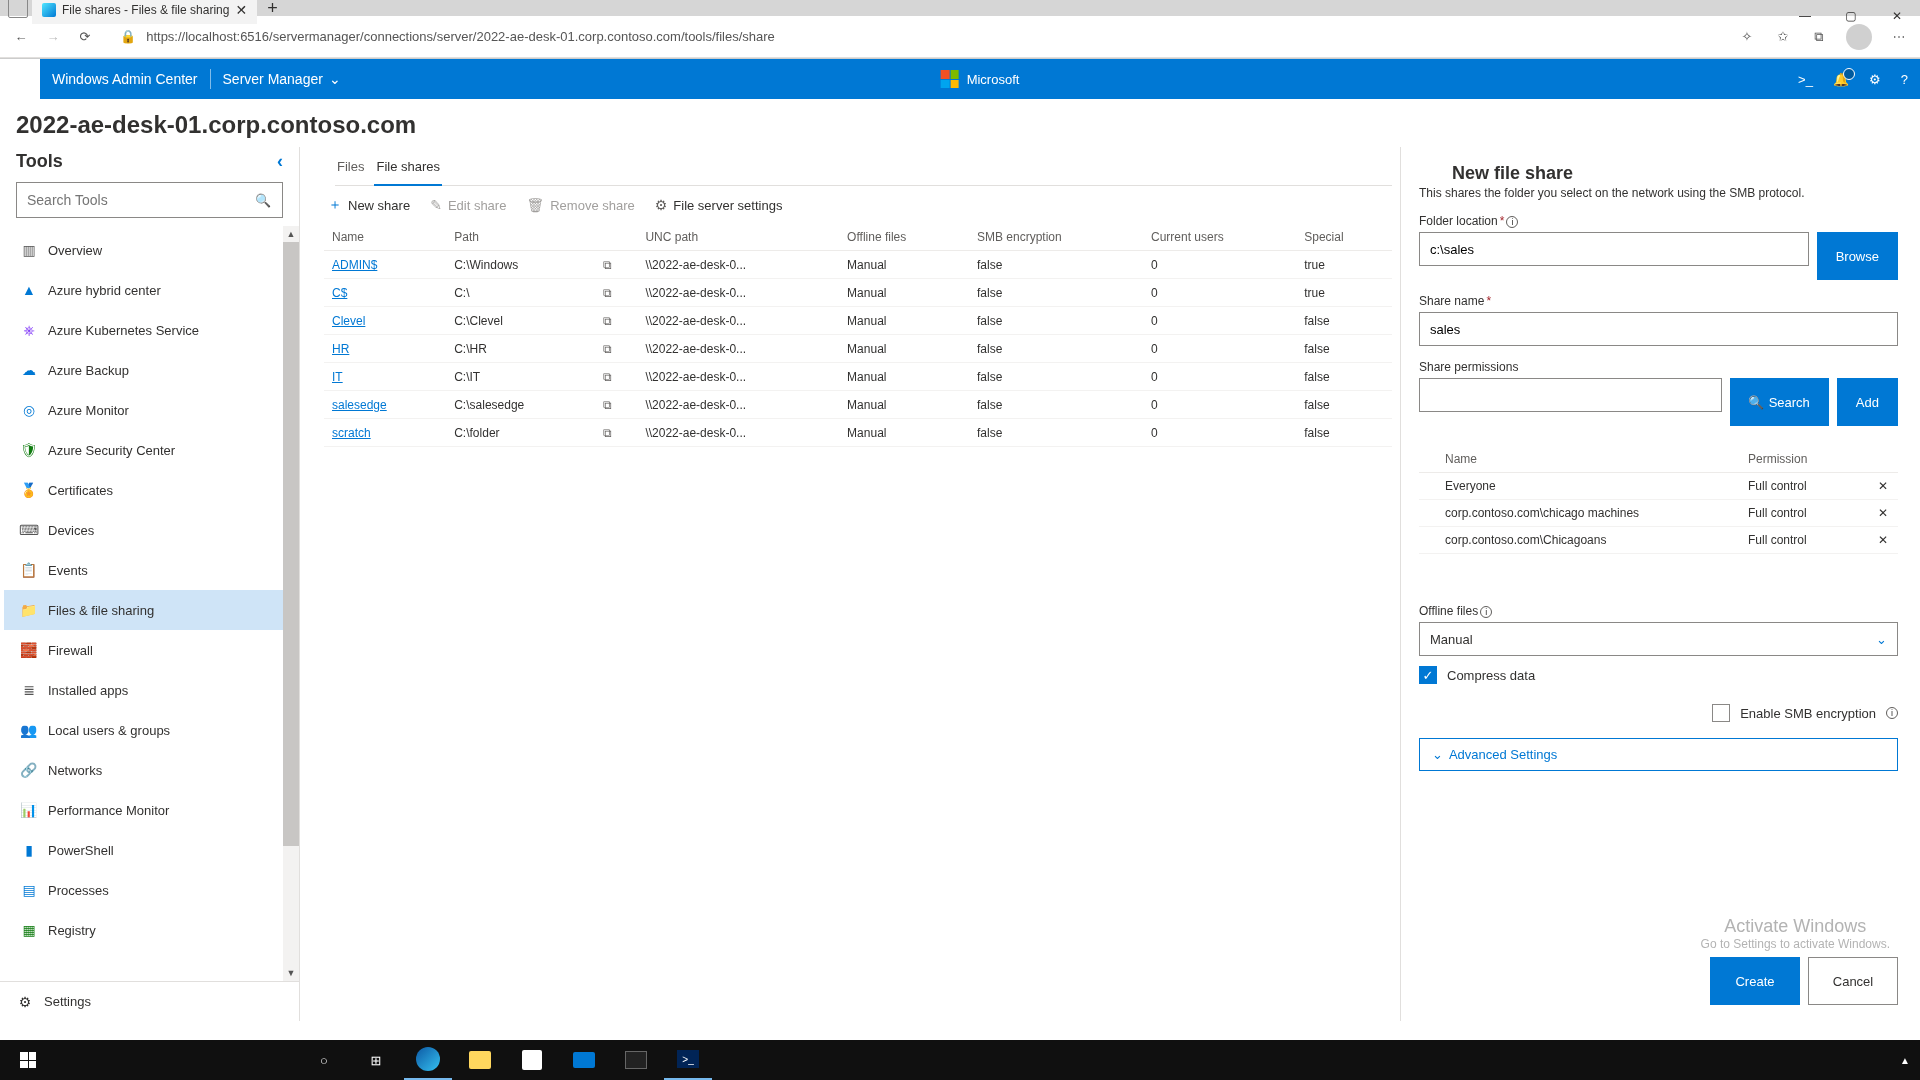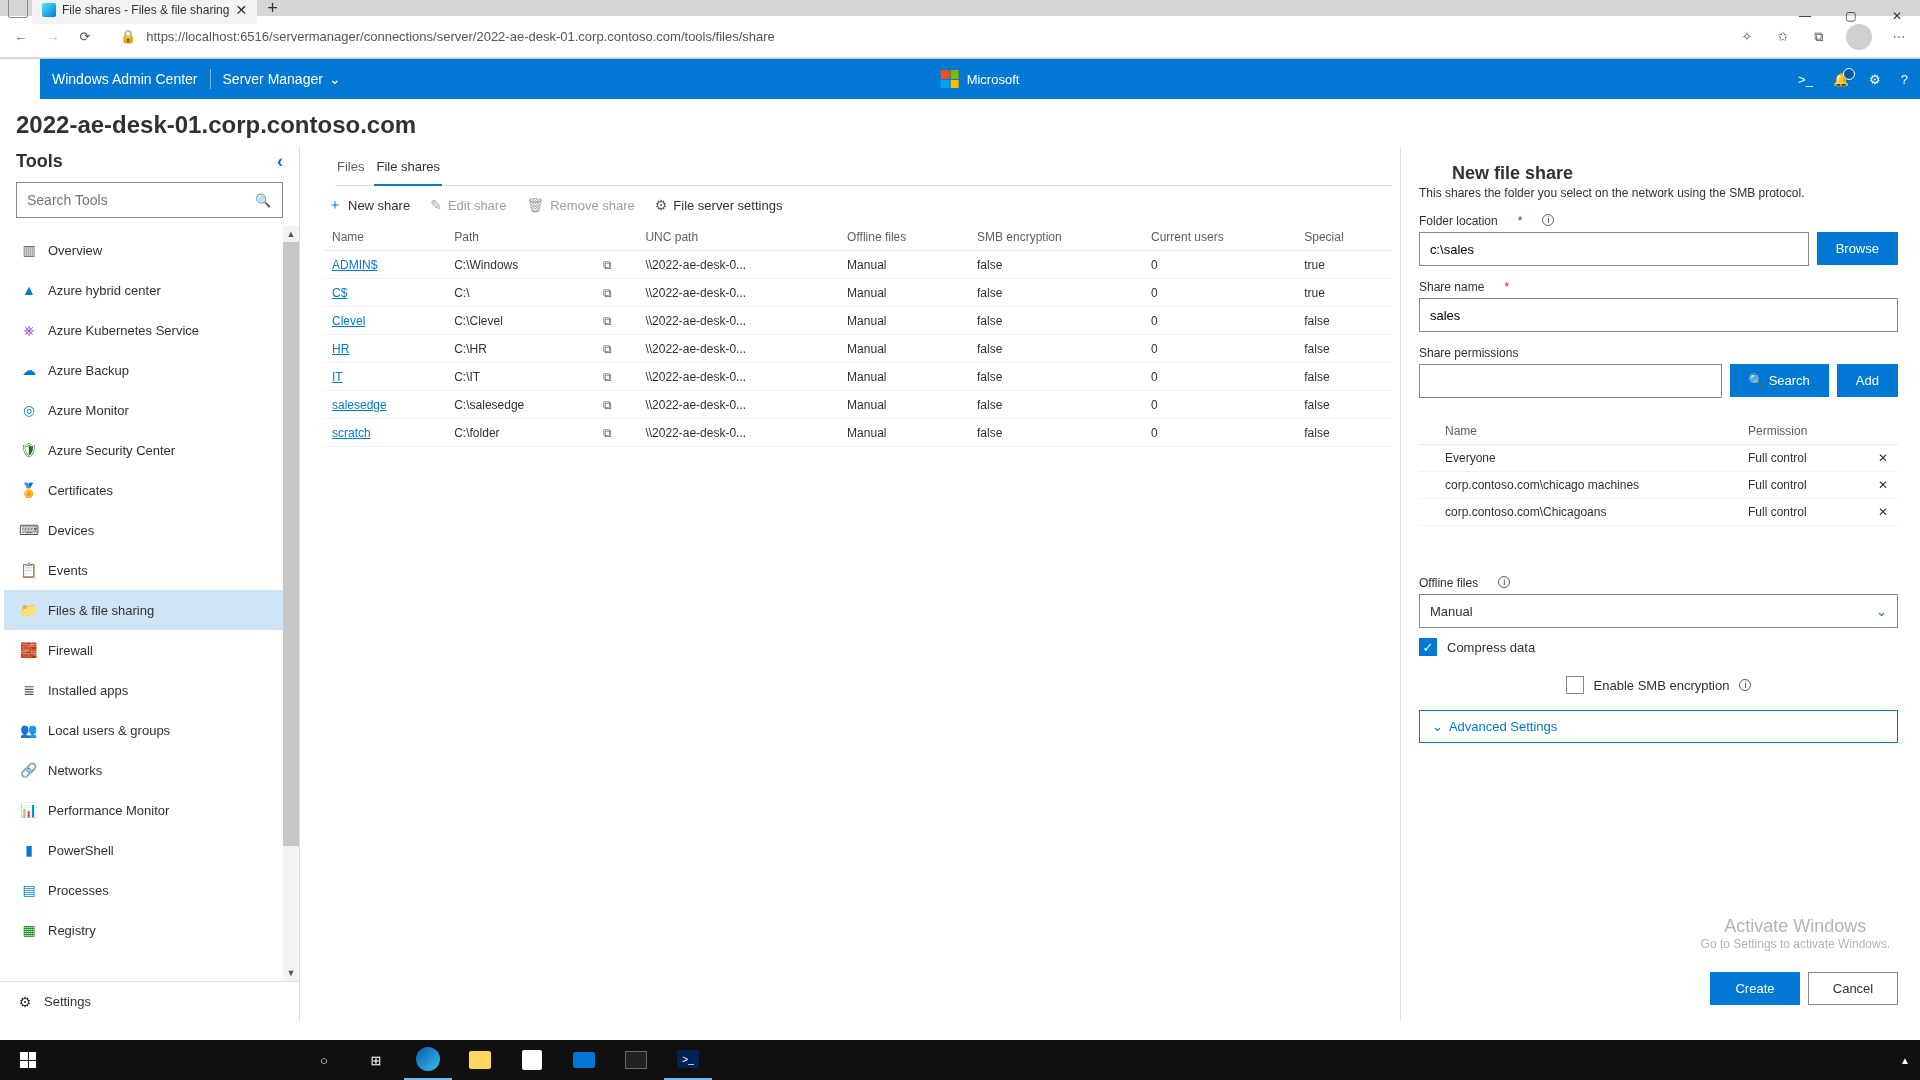--- a/index.html
+++ b/index.html
@@ -67,26 +67,26 @@
 table.shares { width: 100%; border-collapse: collapse; font-size: 12px; }
 table.shares th { text-align: left; font-weight: 400; color: #605e5c; padding: 6px 8px; border-bottom: 1px solid #edebe9; }
 table.shares td { padding: 6px 8px; border-bottom: 1px solid #f3f2f1; height: 28px; }
 .share-link { color: #0078d4; text-decoration: underline; cursor: pointer; }
 .copy-icon { color: #605e5c; cursor: pointer; font-size: 12px; }
 
 
 .right-pane { width: 520px; border-left: 1px solid #e1dfdd; padding: 16px 22px 16px 18px; display:flex; flex-direction:column; position: relative; }
 .rp-title { font-size: 18px; font-weight: 600; margin-left: 33px; }
 .rp-sub { font-size: 12px; color: #323130; margin-top: 2px; margin-bottom: 14px; }
-.field-label { font-size: 12px; color: #323130; margin-bottom: 4px; display:flex; align-items:flex-start; gap:20px; }
+.field-label { font-size: 12px; color: #323130; margin-bottom: 4px; display:flex; align-items:flex-end; gap:2px; }
 .req { color: #a4262c; }
 .info-icon { width:12px;height:12px;border:1px solid #605e5c;border-radius:50%;display:inline-flex;align-items:center;justify-content:center;font-size:9px;cursor:pointer; }
 .row { display: flex; gap: 8px; margin-bottom: 14px; }
 .text-input { flex:1; height: 34px; border: 1px solid #8a8886; padding: 0 10px; font-size: 13px; outline: none; }
-.btn { height: 33px; padding: 0 18px; font-size: 13px; cursor: pointer; border: 1px solid transparent; }
+.btn { height: 48px; padding: 0 18px; font-size: 13px; cursor: pointer; border: 1px solid transparent; }
 .btn-primary { background: #0078d4; color: #fff; }
 .btn-default { background: #fff; color: #323130; border-color: #8a8886; }
 .perm-table { margin-top: 6px; font-size: 12px; }
 .perm-head, .perm-row { display: grid; grid-template-columns: 26px 1fr 120px 30px; align-items: center; padding: 6px 0; }
 .perm-head { color: #605e5c; border-bottom: 1px solid #edebe9; }
 .perm-row { border-bottom: 1px solid #f3f2f1; }
 .perm-remove { cursor: pointer; text-align:center; }
 .select { height: 34px; width: 100%; border: 1px solid #8a8886; padding: 0 10px; display:flex; align-items:center; justify-content:space-between; cursor:pointer; }
 .check-row { display:flex; align-items:center; gap:10px; margin: 10px 0; }
 .checkbox { width:18px; height:18px; border:1px solid #8a8886; display:flex;align-items:center;justify-content:center; }
@@ -449,21 +449,21 @@
       </div>
       <div class="select">
         <span>Manual</span>
         <span style="color:#0078d4">⌄</span>
       </div>
 
       <div class="check-row">
         <div class="checkbox checked">✓</div>
         <span>Compress data</span>
       </div>
-      <div class="check-row" style="justify-content:center">
+      <div class="check-row" style="justify-content:flex-end">
         <div style="display:flex;align-items:center;gap:10px">
           <div class="checkbox"></div>
           <span>Enable SMB encryption</span>
         </div>
         <span class="info-icon">i</span>
       </div>
 
       <div class="adv-btn">
         <span>⌄</span>
         <span>Advanced Settings</span>

